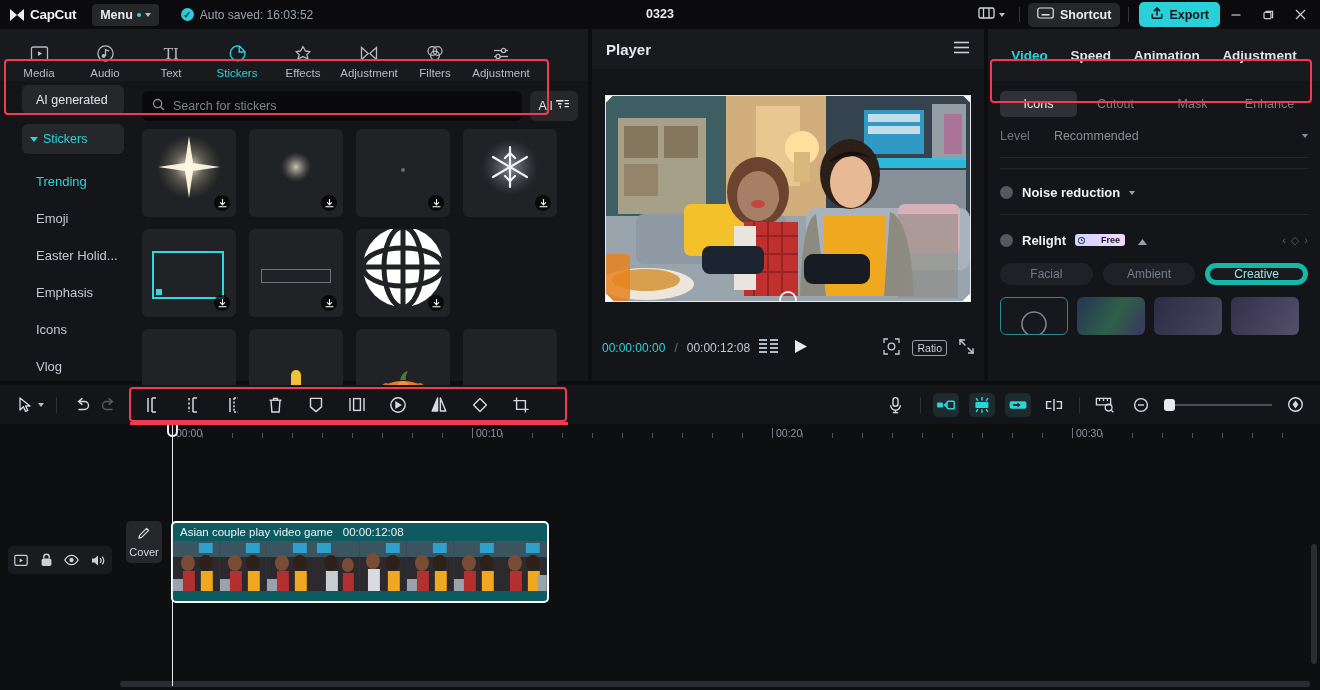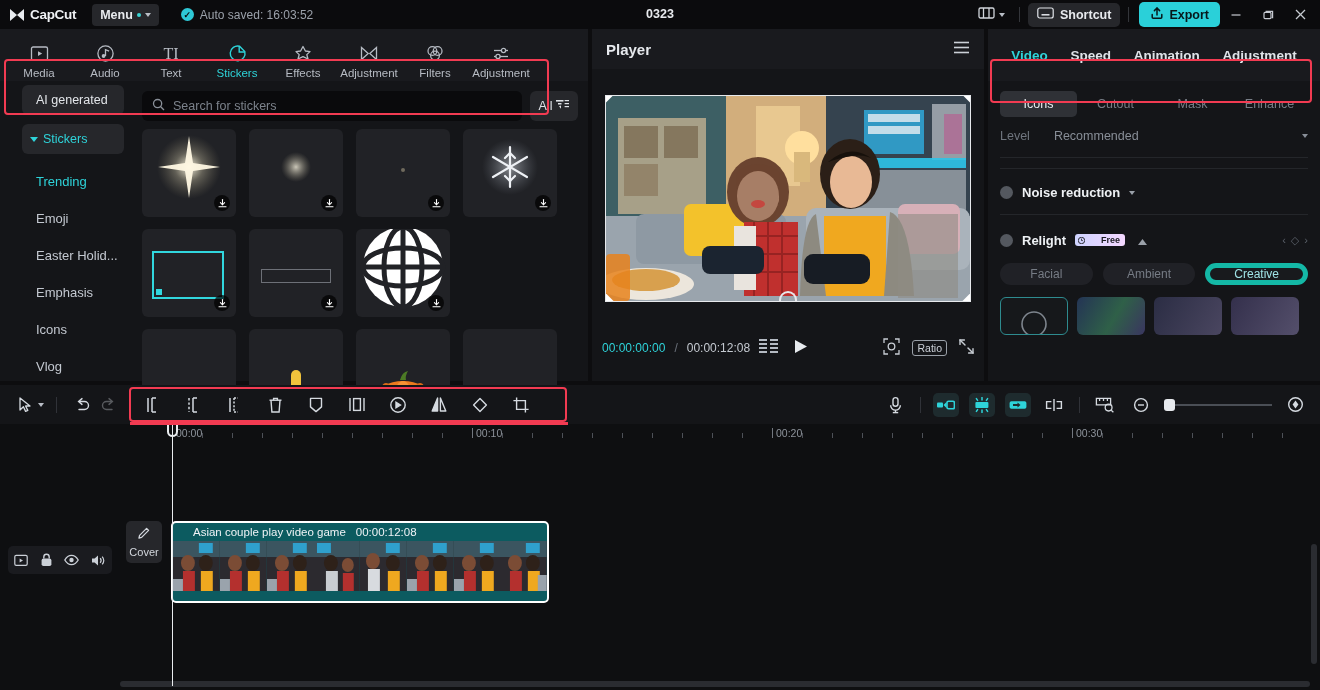--- a/index.html
+++ b/index.html
@@ -235,21 +235,21 @@
     background: #26272b; border-radius: 5px; display: flex; flex-direction: column;
     align-items: center; justify-content: center; gap: 2px; cursor: pointer;
   }
   .cover-lbl { font-size: 11px; color: #d3d7dd; }
   .clip {
     position: absolute; left: 171px; top: 521px; width: 378px; height: 82px;
     border: 2px solid #ffffff; border-radius: 5px; background: #0c5b60; overflow: hidden; cursor: pointer;
   }
   .clip-label {
     position: absolute; left: 0; top: 0; right: 0; height: 18px; display: flex;
-    align-items: center; gap: 10px; padding-left: 20px; font-size: 11.5px; color: #f0f3f6;
+    align-items: center; gap: 10px; padding-left: 7px; font-size: 11.5px; color: #f0f3f6;
     z-index: 3;
   }
   .clip-strip { position: absolute; left: 0; top: 18px; width: 100%; height: 50px; display: flex; }
   .frame { flex: 1; height: 50px; position: relative; overflow: hidden; }
   .playhead { position: absolute; left: 172px; top: 424px; width: 1px; height: 262px; background: #e9ecef; z-index: 15; }
   .playhead-grip {
     position: absolute; left: 167px; top: 424px; width: 11px; height: 13px;
     border: 2px solid #e9ecef; border-top: none; border-radius: 0 0 6px 6px; z-index: 16; cursor: pointer;
   }
   .ruler-redline { position: absolute; left: 130px; top: 422px; width: 438px; height: 3px; background: #f23b52; z-index: 21; }

